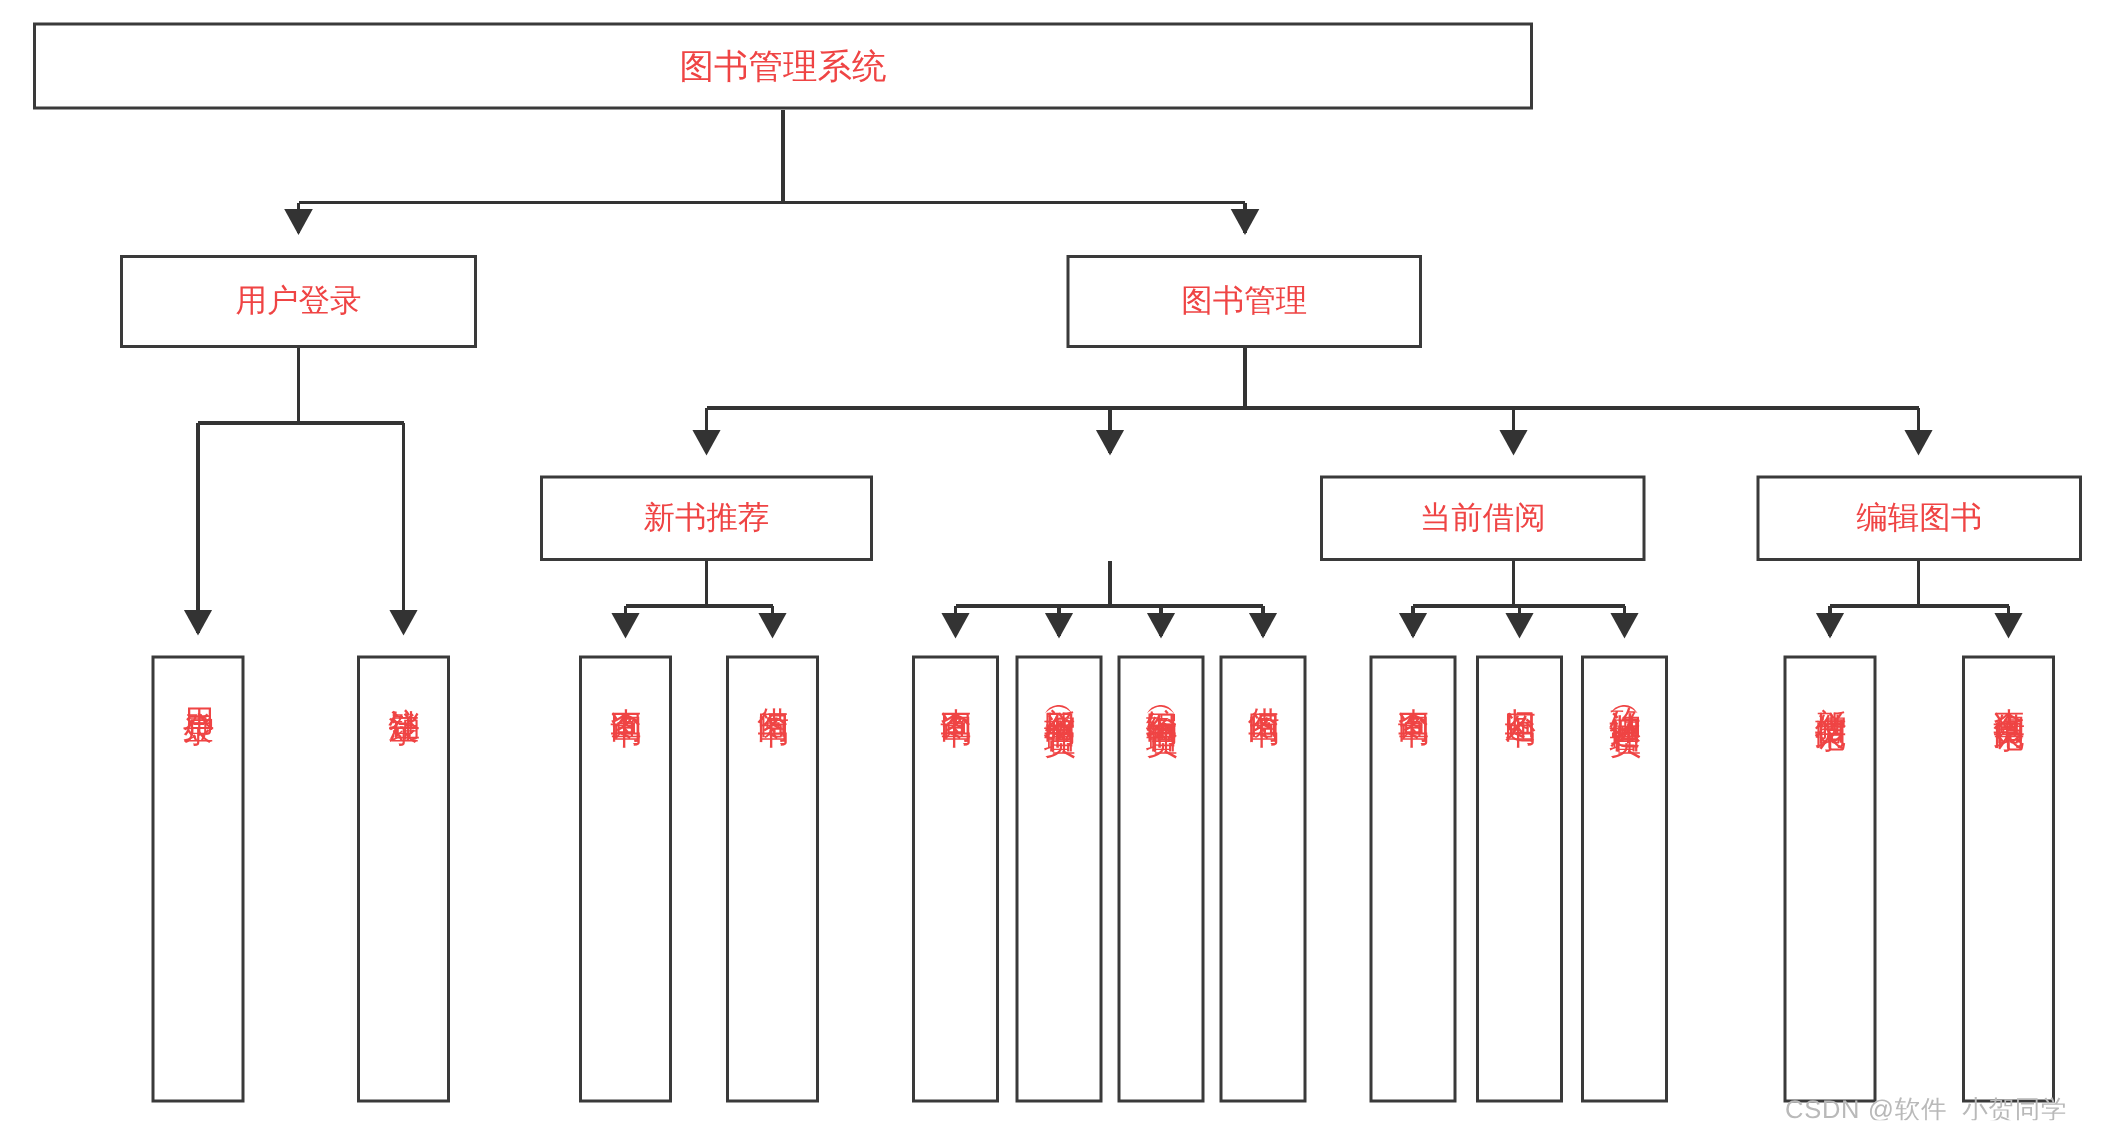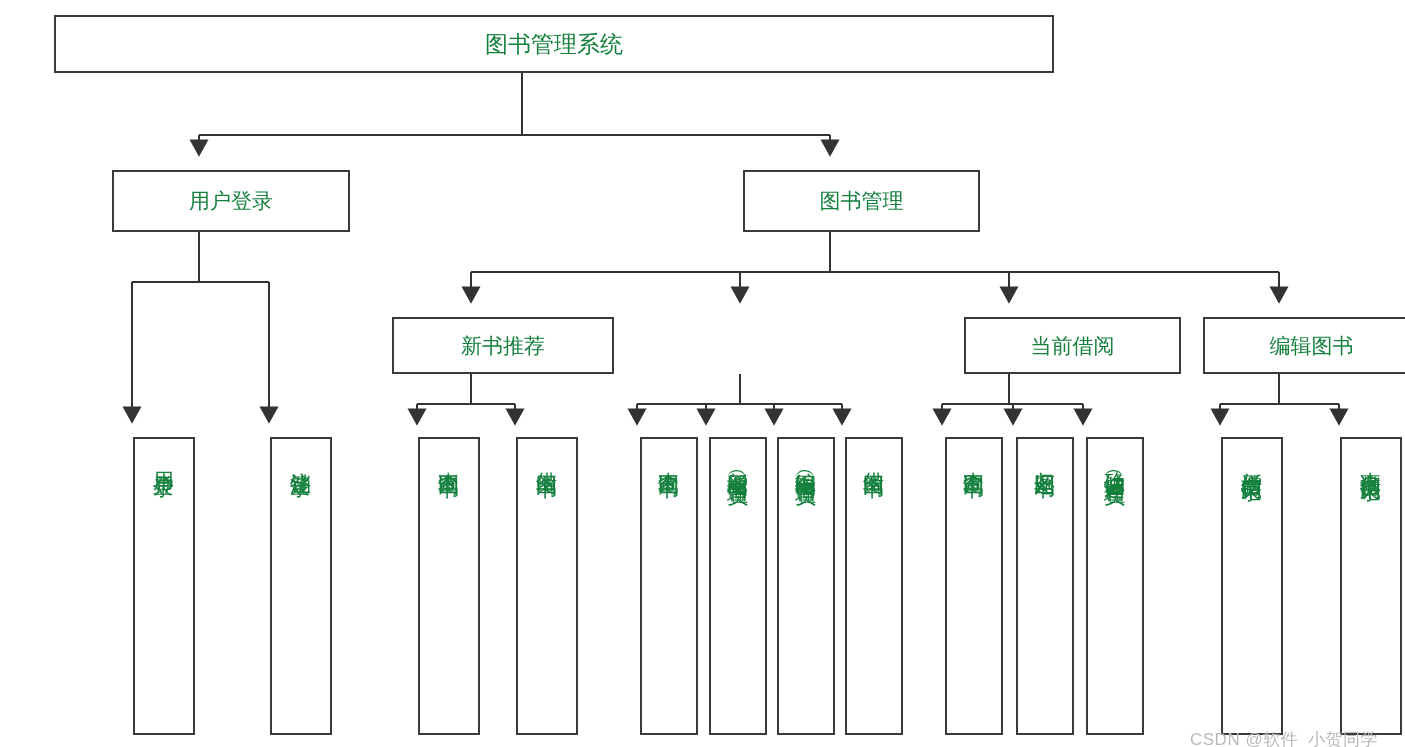--- a/index.html
+++ b/index.html
@@ -26,22 +26,21 @@
     pointer-events: none;
   }
   .node {
     position: absolute;
     box-sizing: border-box;
     background: #ffffff;
     border: 2px solid #3a3a3a;
     display: flex;
     align-items: center;
     justify-content: center;
-    color: #15803d;
-    margin-left: 32px;
+    color: #ef4444;
   }
   .node .lbl {
     display: block;
     text-align: center;
     line-height: 1.22;
     white-space: pre;
   }
   .node.horiz .lbl {
     font-size: 21px;
   }
@@ -130,21 +129,21 @@
   <div class="node horiz" id="node-l2-0" style="left: 80px; top: 170px; width: 238px; height: 62px;">
     <span class="lbl">用户登录</span>
   </div>
   <div class="node horiz" id="node-l3-0" style="left: 360px; top: 317px; width: 222px; height: 57px;">
     <span class="lbl">新书推荐</span>
   </div>
 
   <div class="node horiz" id="node-l2-1" style="left: 711px; top: 170px; width: 237px; height: 62px;">
     <span class="lbl">图书管理</span>
   </div>
-  <div class="node horiz" id="node-l3-2" style="left: 932px; top: 317px; width: 217px; height: 57px;">
+  <div class="node horiz" id="node-l3-2" style="left: 880px; top: 317px; width: 217px; height: 57px;">
     <span class="lbl">当前借阅</span>
   </div>
   <div class="node horiz" id="node-l3-3" style="left: 1171px; top: 317px; width: 217px; height: 57px;">
     <span class="lbl">编辑图书</span>
   </div>
 
   <div class="node vert" id="node-leaf-0" style="left: 101px; top: 437px; width: 62px; height: 298px;">
     <span class="lbl">用户登录</span>
   </div>
   <div class="node vert" id="node-leaf-1" style="left: 238px; top: 437px; width: 62px; height: 298px;">

